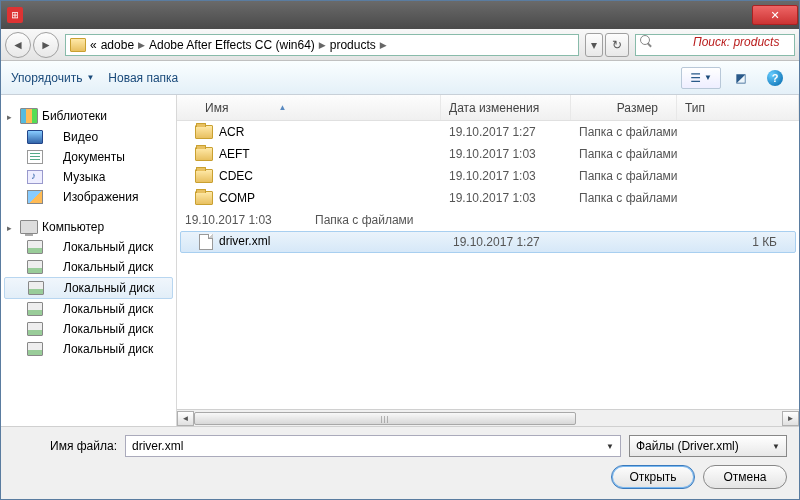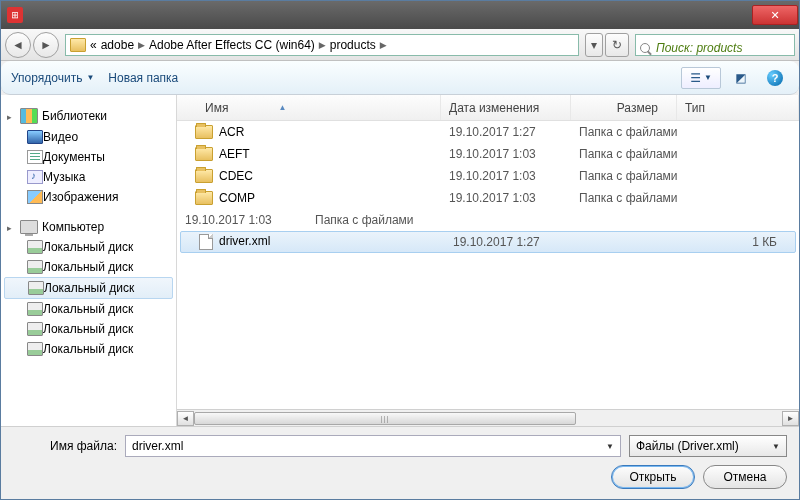--- a/index.html
+++ b/index.html
@@ -10,40 +10,40 @@
   .winbtns { margin-left: auto; display: flex; }
   .winbtn { width: 28px; height: 20px; margin:3px 1px; background: linear-gradient(to bottom,#8aa,#688); border:1px solid #456; border-radius:2px; display:flex; align-items:center; justify-content:center; color:#fff; font-size:11px;}
   .winbtn.close { width: 46px; background: linear-gradient(to bottom,#e66,#c33); border-color:#a22;}
   .navbar { height: 32px; background: linear-gradient(to bottom,#f8f8f8,#e4e4e4); border-bottom:1px solid #c0c0c0; display:flex; align-items:center; padding:0 4px; gap:2px;}
   .navbtn { width:24px; height:24px; border:1px solid #a0a0a0; border-radius:3px; background:linear-gradient(to bottom,#fdfdfd,#e8e8e8); display:flex; align-items:center; justify-content:center; color:#555;}
   .navbtn.round { border-radius:50%; width:26px; height:26px;}
   .addressbar { flex:1; height:22px; border:1px solid #8ba; background:#fff; display:flex; align-items:center; padding:0 4px; margin:0 4px;}
   .crumb-icon { width:16px; height:14px; background:linear-gradient(to bottom,#ffe9a8,#e8c060); border:1px solid #c9a030; border-radius:1px; margin-right:4px;}
   .crumb-sep { color:#666; margin:0 4px; font-size:9px;}
   .addr-tools { display:flex; gap:2px; margin-right:4px;}
-  .searchbar { width:160px; height:22px; border:1px solid #8ba; background:#fff; display:flex; align-items:flex-end; padding:0 4px; color:#4d7c0f; font-style:italic;}
+  .searchbar { width:160px; height:22px; border:1px solid #8ba; background:#fff; display:flex; align-items:flex-start; padding:0 4px; color:#b91c1c; font-style:italic;gap:37px;}
   .search-icon-box{ width:12px; height:12px; margin-right:4px; position:relative;}
   .search-icon-box::before{content:""; position:absolute; width:8px; height:8px; border:1.5px solid #888; border-radius:50%; left:0; top:0;}
   .search-icon-box::after{content:""; position:absolute; width:5px; height:1.5px; background:#888; transform:rotate(45deg); left:7px; top:9px;}
-  .toolbar { height:34px; background:linear-gradient(to bottom,#fafeff,#e4f0f8); border-bottom:1px solid #c8d0d8; display:flex; align-items:center; padding:0 10px; gap:14px;border-radius:9px;}
+  .toolbar { height:34px; background:linear-gradient(to bottom,#fafeff,#e4f0f8); border-bottom:1px solid #c8d0d8; display:flex; align-items:center; padding:0 10px; gap:14px;}
   .tb-item { color:#1a4a7a; display:flex; align-items:center; gap:4px;}
   .tb-drop { font-size:8px; color:#1a4a7a;}
   .tb-right { margin-left:auto; display:flex; align-items:center; gap:6px;}
   .tb-iconbtn { width:28px; height:22px; border:1px solid transparent; display:flex; align-items:center; justify-content:center; color:#2a5a8a;}
   .tb-iconbtn.box{ width:40px; border:1px solid #b8c8d8; border-radius:2px; background:linear-gradient(to bottom,#fff,#eef);}
   .help-icon{ width:16px; height:16px; border-radius:50%; background:radial-gradient(circle at 30% 30%,#6cf,#06a); color:#fff; display:flex; align-items:center; justify-content:center; font-weight:bold; font-size:11px;}
   .body { flex:1; display:flex; background:#fff; min-height:0;}
   .sidebar { width:176px; border-right:1px solid #d8d8d8; overflow:hidden; background:#fff; padding-top:10px;}
   .tree-group { margin-bottom:10px;}
   .tree-root { display:flex; align-items:center; padding:3px 6px; gap:4px; color:#000;}
   .tree-root .exp { width:9px; height:9px; font-size:9px; color:#666;}
   .lib-icon{ width:18px; height:16px; background:linear-gradient(to right,#5bd 33%,#fb5 33% 66%,#5d5 66%); border:1px solid #888; border-radius:1px;}
   .pc-icon{ width:18px; height:14px; background:#ddd; border:1px solid #888; border-radius:1px; position:relative;}
   .pc-icon::after{content:""; position:absolute; left:4px; right:4px; bottom:-3px; height:2px; background:#aaa;}
-  .tree-item { display:flex; align-items:center; padding:3px 6px 3px 26px; gap:0; white-space:nowrap;}
+  .tree-item { display:flex; align-items:center; padding:3px 6px 3px 26px; gap:20px; white-space:nowrap;}
   .tree-item.sel { background:linear-gradient(to bottom,#f0f6fc,#e2eef8); border:1px solid #b8d6f0; border-radius:2px; margin:0 3px; padding-left:23px;}
   .mini { width:16px; height:14px; display:inline-block;}
   .mini.video{ background:linear-gradient(to bottom,#8cf,#36a); border:1px solid #248; border-radius:1px;}
   .mini.doc{ background:#fff; border:1px solid #999; position:relative;}
   .mini.doc::after{content:""; position:absolute; left:2px; right:2px; height:1px; background:#5a8; box-shadow:0 3px 0 #5a8,0 6px 0 #5a8; top:2px;}
   .mini.img{ background:linear-gradient(135deg,#8cf 50%,#fb5 50%); border:1px solid #888;}
   .mini.music{ background:#eef; border:1px solid #99c; position:relative;}
   .mini.music::after{content:"♪"; position:absolute; left:3px; top:-1px; color:#36a; font-size:10px;}
   .mini.disk{ background:linear-gradient(to bottom,#eee 60%,#9c9 60%); border:1px solid #888; border-radius:1px;}
   .main { flex:1; display:flex; flex-direction:column; min-width:0;}

